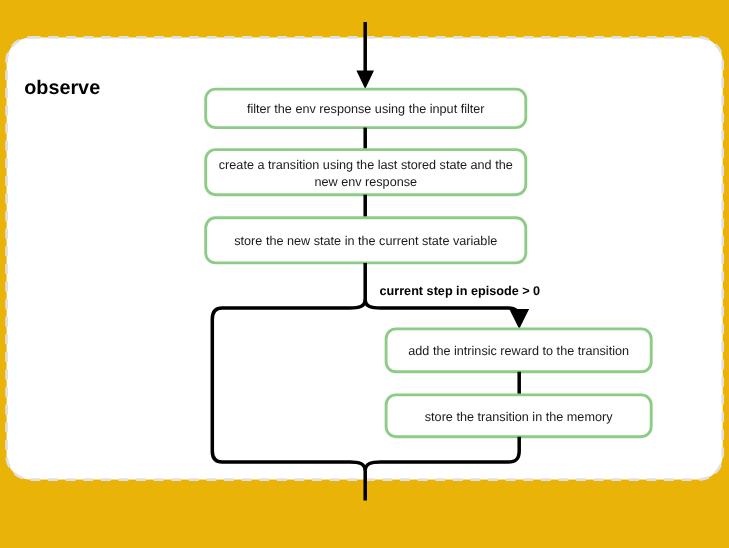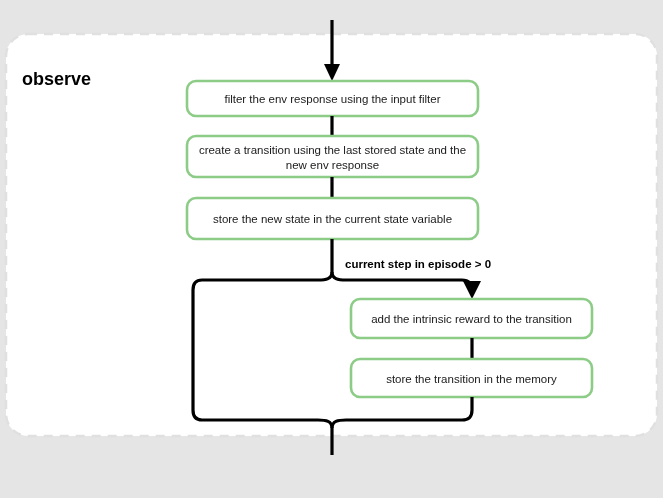--- a/index.html
+++ b/index.html
@@ -4,21 +4,21 @@
 <style>
   html, body {
     margin: 0;
     padding: 0;
     background: #000000;
   }
   #screenshot {
     position: relative;
     width: 663px;
     height: 498px;
-    background: #e5e5e5;
+    background: #eab308;
     overflow: hidden;
     font-family: "Liberation Sans", sans-serif;
   }
   #diagram-svg {
     position: absolute;
     left: 0;
     top: 0;
     width: 663px;
     height: 498px;
     display: block;

